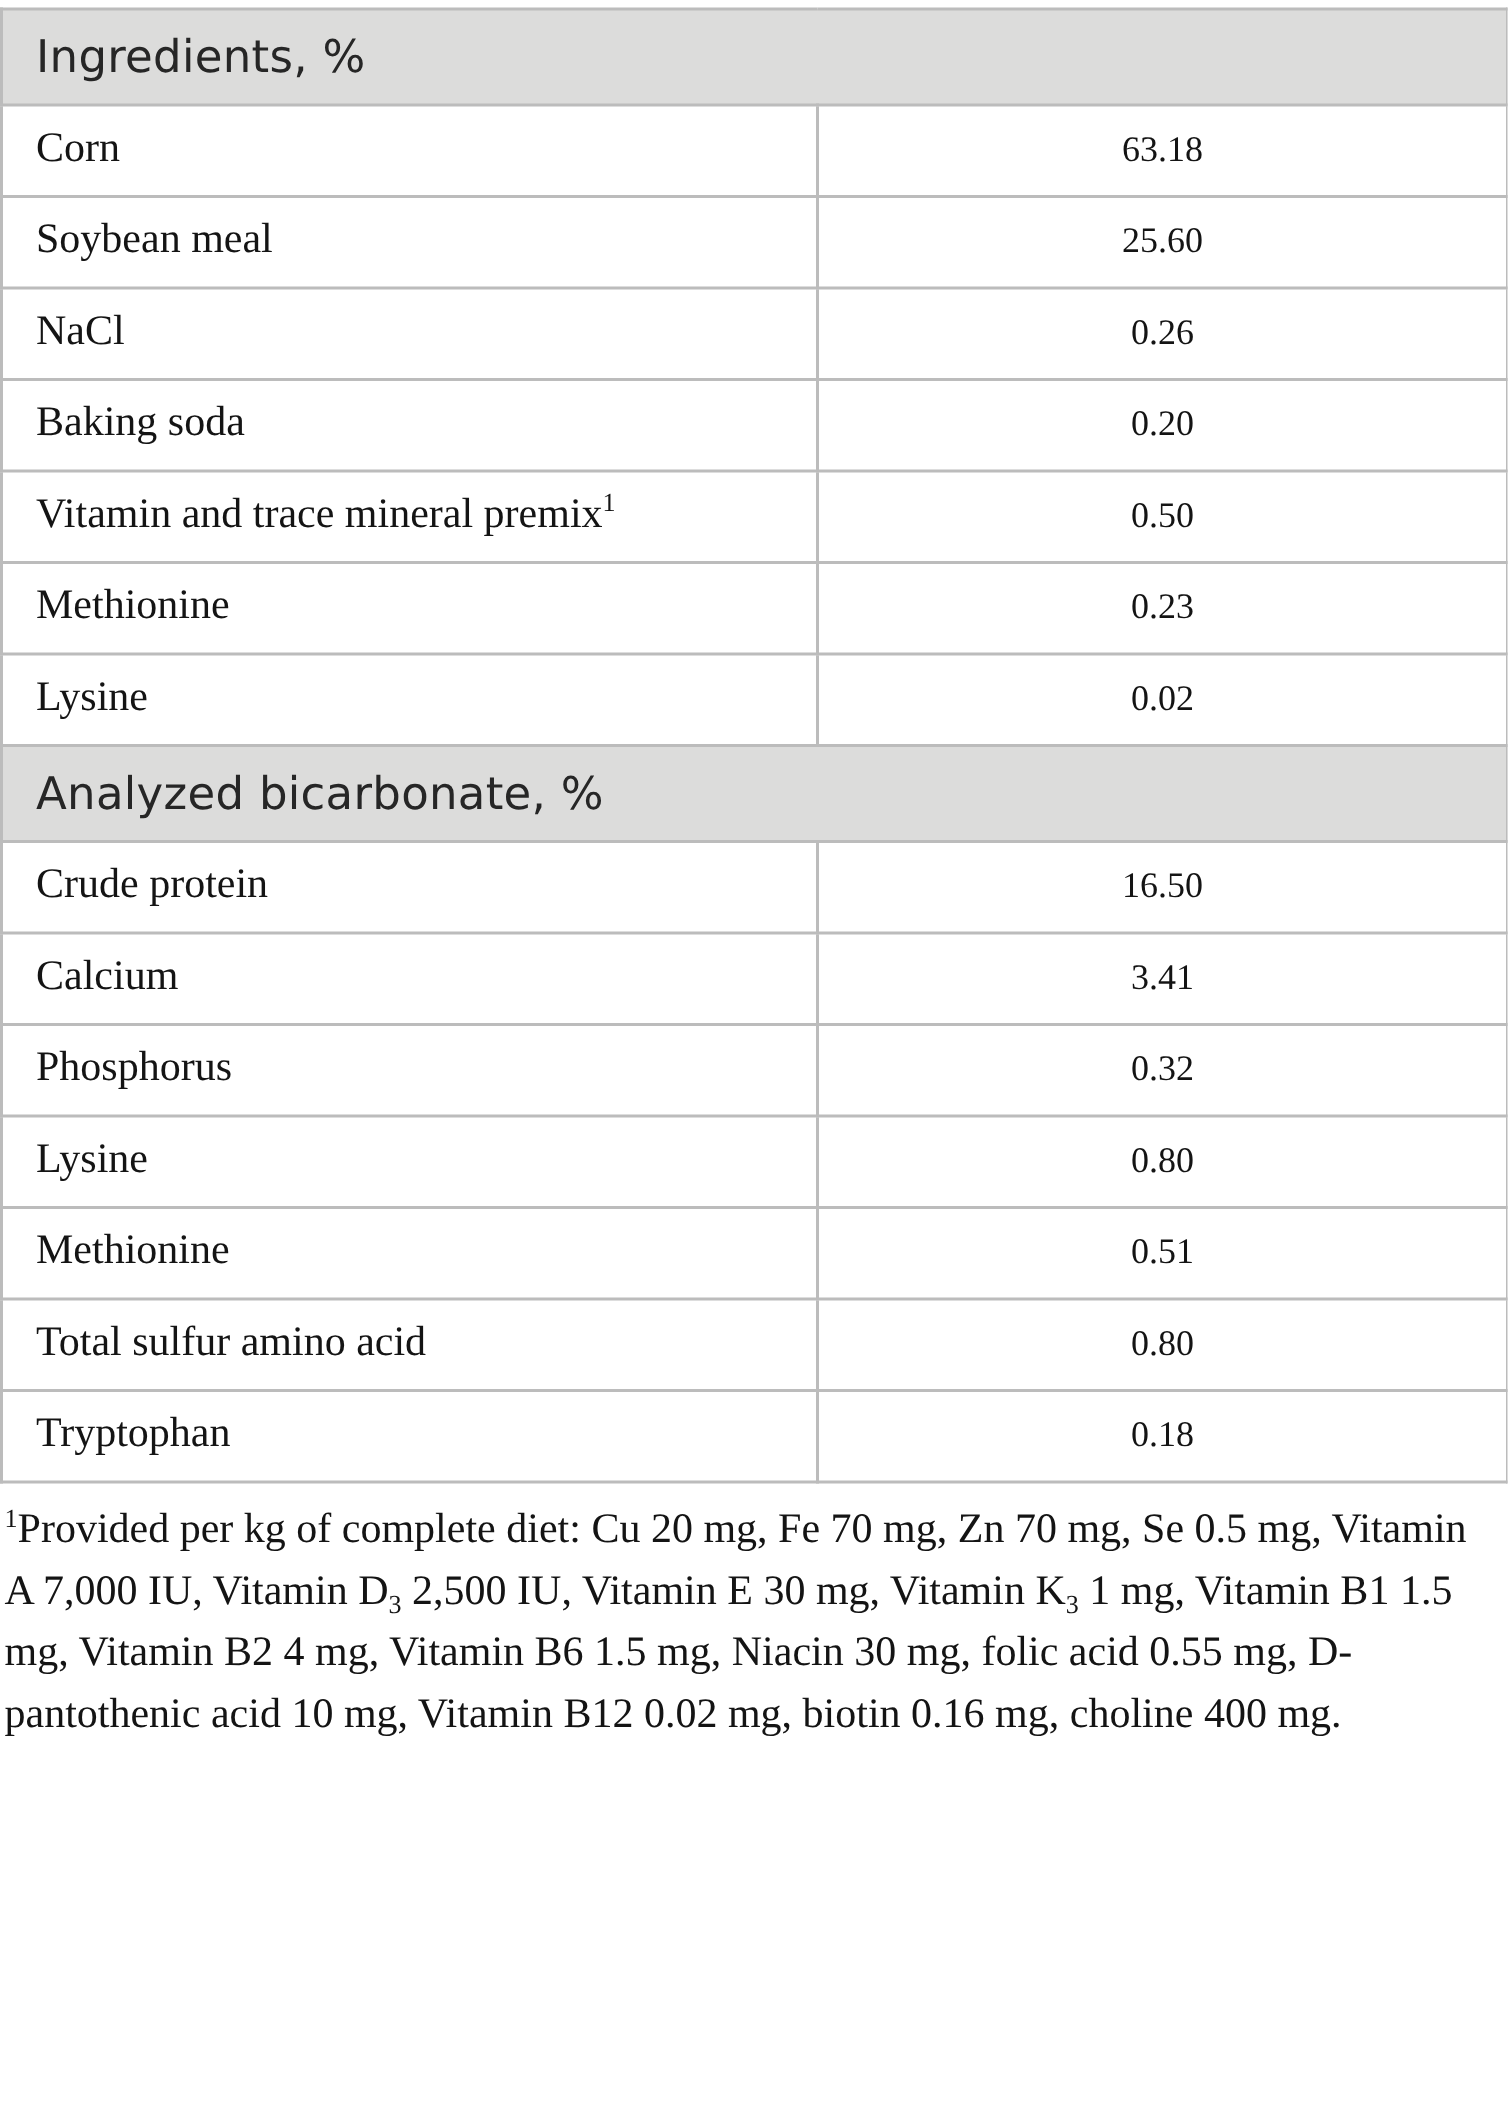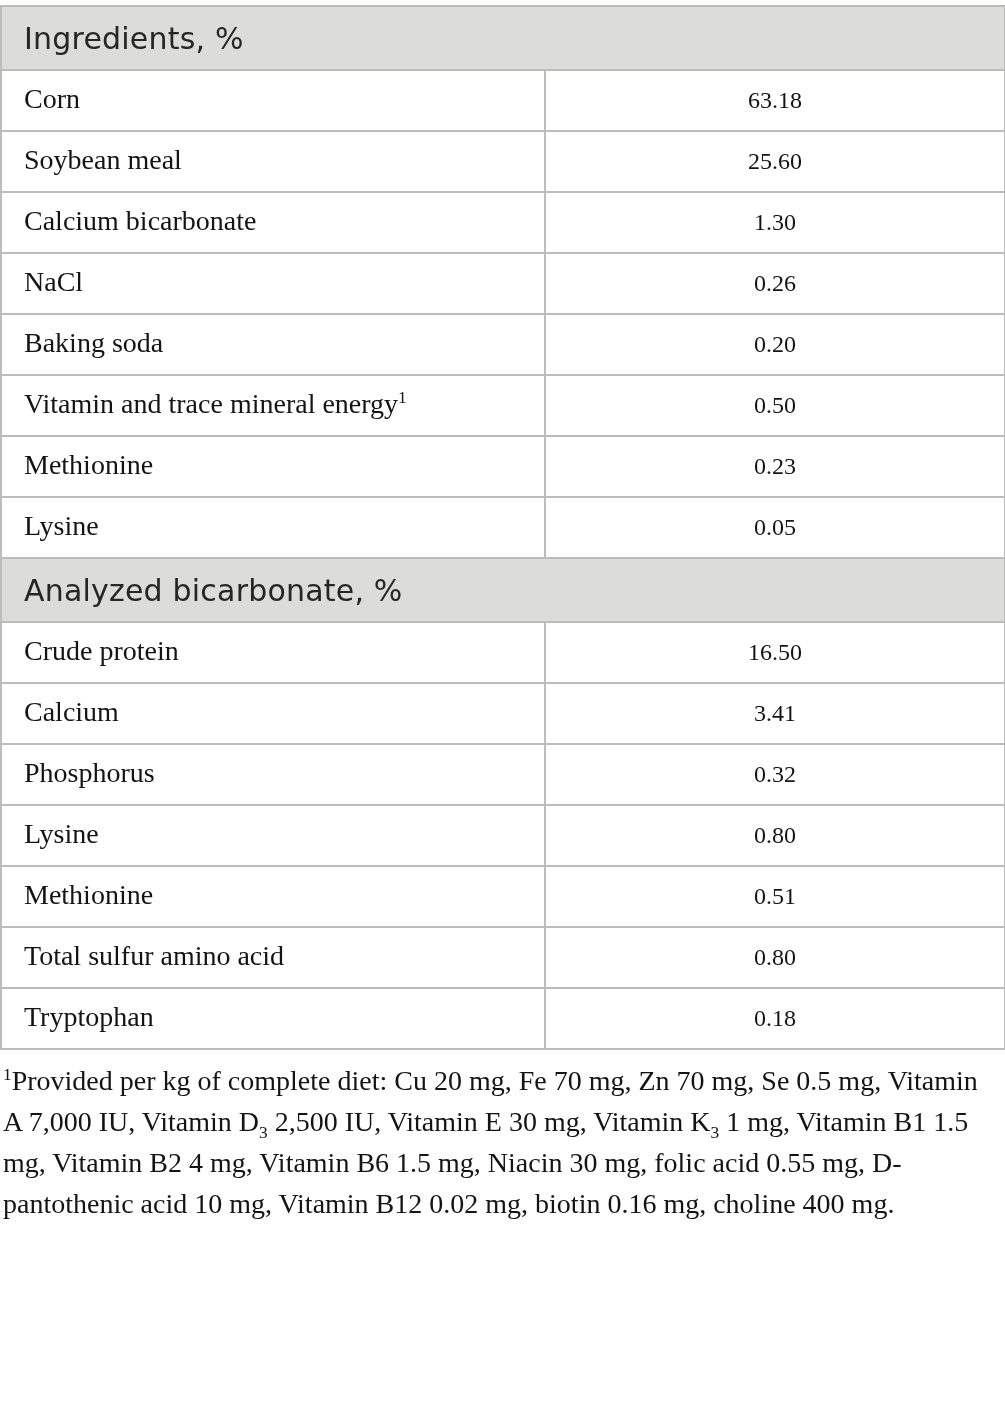--- a/index.html
+++ b/index.html
@@ -85,42 +85,38 @@
         </tr>
         <tr>
           <td class="label-cell"><span>Corn</span></td>
           <td class="value-cell">63.18</td>
         </tr>
         <tr>
           <td class="label-cell"><span>Soybean meal</span></td>
           <td class="value-cell">25.60</td>
         </tr>
         <tr>
-          <td class="label-cell"><span>Calcium bicarbonate</span></td>
-          <td class="value-cell">1.30</td>
-        </tr>
-        <tr>
           <td class="label-cell"><span>NaCl</span></td>
           <td class="value-cell">0.26</td>
         </tr>
         <tr>
           <td class="label-cell"><span>Baking soda</span></td>
           <td class="value-cell">0.20</td>
         </tr>
         <tr>
-          <td class="label-cell"><span>Vitamin and trace mineral energy</span><sup class="marker">1</sup></td>
+          <td class="label-cell"><span>Vitamin and trace mineral premix</span><sup class="marker">1</sup></td>
           <td class="value-cell">0.50</td>
         </tr>
         <tr>
           <td class="label-cell"><span>Methionine</span></td>
           <td class="value-cell">0.23</td>
         </tr>
         <tr>
           <td class="label-cell"><span>Lysine</span></td>
-          <td class="value-cell">0.05</td>
+          <td class="value-cell">0.02</td>
         </tr>
         <tr>
           <th class="section-header" colspan="2">Analyzed bicarbonate, %</th>
         </tr>
         <tr>
           <td class="label-cell"><span>Crude protein</span></td>
           <td class="value-cell">16.50</td>
         </tr>
         <tr>
           <td class="label-cell"><span>Calcium</span></td>

